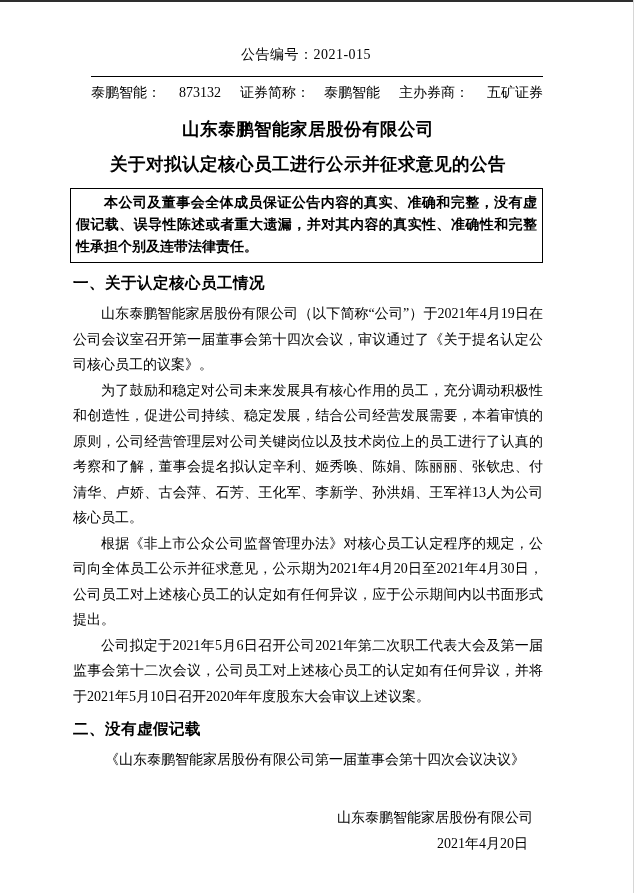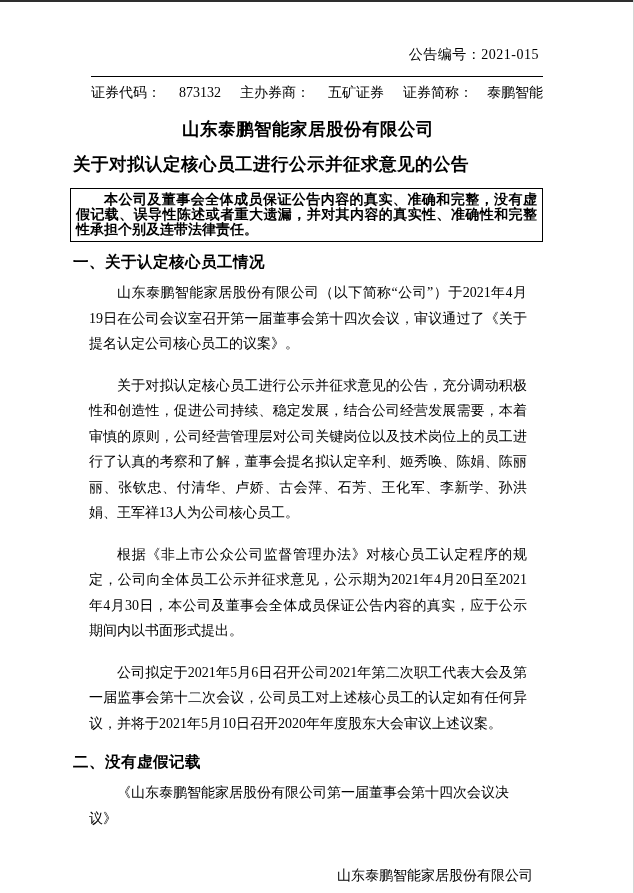--- a/index.html
+++ b/index.html
@@ -22,21 +22,21 @@
     width: 1px; height: 893px;
     background: #d6d6d6;
   }
   .content {
     position: absolute;
     left: 73px; top: 0;
     width: 470px;
   }
   .ann-no {
     padding-top: 46px;
-    text-align: right;
+    text-align: center;
     font-size: 14px;
     padding-right: 4px;
     letter-spacing: 0.5px;
   }
   .sec-row-wrap {
     margin-top: 12px;
     margin-left: 18px;
     border-top: 1.5px solid #000;
     padding-top: 7px;
   }
@@ -50,53 +50,53 @@
   .sec-item .val-tight { margin-left: 18px; }
   .doc-title {
     margin-top: 15px;
     text-align: center;
     font-size: 17.5px;
     font-weight: bold;
     letter-spacing: 0.5px;
   }
   .doc-subtitle {
     margin-top: 11px;
-    text-align: left;
+    text-align: center;
     font-size: 17.5px;
     font-weight: bold;
     letter-spacing: 0.5px;
   }
   .disclaimer-box {
     margin-top: 12px;
     margin-left: -3px;
     width: 473px;
     border: 1.5px solid #000;
     padding: 3px 5px 4px 5px;
     font-size: 14px;
     font-weight: bold;
-    line-height: 15px;
+    line-height: 22px;
     text-align: justify;
   }
   .disclaimer-box p { margin: 0; text-indent: 2em; }
   .section-heading {
     margin-top: 10px;
     font-size: 15.5px;
     font-weight: bold;
     letter-spacing: 0.5px;
   }
   .body-para {
-    margin: 16px;
+    margin: 0;
     font-size: 14px;
     line-height: 25.5px;
     text-align: justify;
     text-indent: 2em;
   }
   .first-para { margin-top: 7px; }
   .doc-ref {
-    margin: 16px;
+    margin: 4px;
     margin-top: 7px;
     font-size: 14px;
     line-height: 25.5px;
     text-indent: 2em;
   }
   .signature {
     margin-top: 32px;
     font-size: 14px;
     line-height: 26px;
     text-align: right;
@@ -110,39 +110,39 @@
 
 <div class="top-edge"></div>
 <div class="right-edge"></div>
 
 <div class="content">
 
   <div class="ann-no">公告编号：2021-015</div>
 
   <div class="sec-row-wrap">
     <div class="sec-row">
-      <span class="sec-item"><span>证券代码：</span><span class="val-tight">873132</span></span>
+      <span class="sec-item"><span>泰鹏智能：</span><span class="val-tight">873132</span></span>
+      <span class="sec-item"><span>证券简称：</span><span class="val-gap">泰鹏智能</span></span>
       <span class="sec-item"><span>主办券商：</span><span class="val-tight">五矿证券</span></span>
-      <span class="sec-item"><span>证券简称：</span><span class="val-gap">泰鹏智能</span></span>
     </div>
   </div>
 
   <div class="doc-title">山东泰鹏智能家居股份有限公司</div>
 
   <div class="doc-subtitle">关于对拟认定核心员工进行公示并征求意见的公告</div>
 
   <div class="disclaimer-box">
     <p>本公司及董事会全体成员保证公告内容的真实、准确和完整，没有虚假记载、误导性陈述或者重大遗漏，并对其内容的真实性、准确性和完整性承担个别及连带法律责任。</p>
   </div>
 
   <div class="section-heading">一、关于认定核心员工情况</div>
 
   <p class="body-para first-para">山东泰鹏智能家居股份有限公司（以下简称“公司”）于2021年4月19日在公司会议室召开第一届董事会第十四次会议，审议通过了《关于提名认定公司核心员工的议案》。</p>
-  <p class="body-para">关于对拟认定核心员工进行公示并征求意见的公告，充分调动积极性和创造性，促进公司持续、稳定发展，结合公司经营发展需要，本着审慎的原则，公司经营管理层对公司关键岗位以及技术岗位上的员工进行了认真的考察和了解，董事会提名拟认定辛利、姬秀唤、陈娟、陈丽丽、张钦忠、付清华、卢娇、古会萍、石芳、王化军、李新学、孙洪娟、王军祥13人为公司核心员工。</p>
-  <p class="body-para">根据《非上市公众公司监督管理办法》对核心员工认定程序的规定，公司向全体员工公示并征求意见，公示期为2021年4月20日至2021年4月30日，本公司及董事会全体成员保证公告内容的真实，应于公示期间内以书面形式提出。</p>
+  <p class="body-para">为了鼓励和稳定对公司未来发展具有核心作用的员工，充分调动积极性和创造性，促进公司持续、稳定发展，结合公司经营发展需要，本着审慎的原则，公司经营管理层对公司关键岗位以及技术岗位上的员工进行了认真的考察和了解，董事会提名拟认定辛利、姬秀唤、陈娟、陈丽丽、张钦忠、付清华、卢娇、古会萍、石芳、王化军、李新学、孙洪娟、王军祥13人为公司核心员工。</p>
+  <p class="body-para">根据《非上市公众公司监督管理办法》对核心员工认定程序的规定，公司向全体员工公示并征求意见，公示期为2021年4月20日至2021年4月30日，公司员工对上述核心员工的认定如有任何异议，应于公示期间内以书面形式提出。</p>
   <p class="body-para">公司拟定于2021年5月6日召开公司2021年第二次职工代表大会及第一届监事会第十二次会议，公司员工对上述核心员工的认定如有任何异议，并将于2021年5月10日召开2020年年度股东大会审议上述议案。</p>
 
   <div class="section-heading">二、没有虚假记载</div>
 
   <p class="doc-ref">《山东泰鹏智能家居股份有限公司第一届董事会第十四次会议决议》</p>
 
   <div class="signature">
     <div class="sig-company">山东泰鹏智能家居股份有限公司</div>
     <div class="sig-date">2021年4月20日</div>
   </div>

